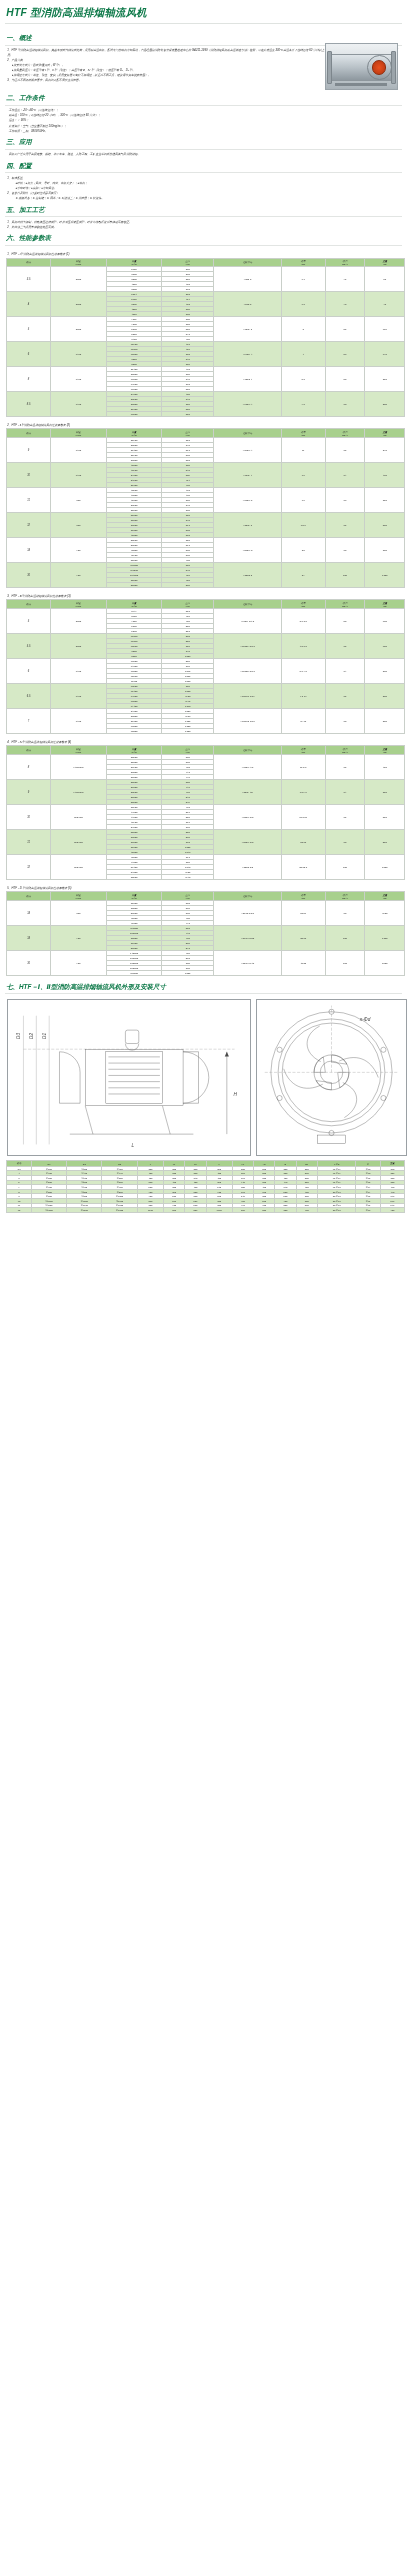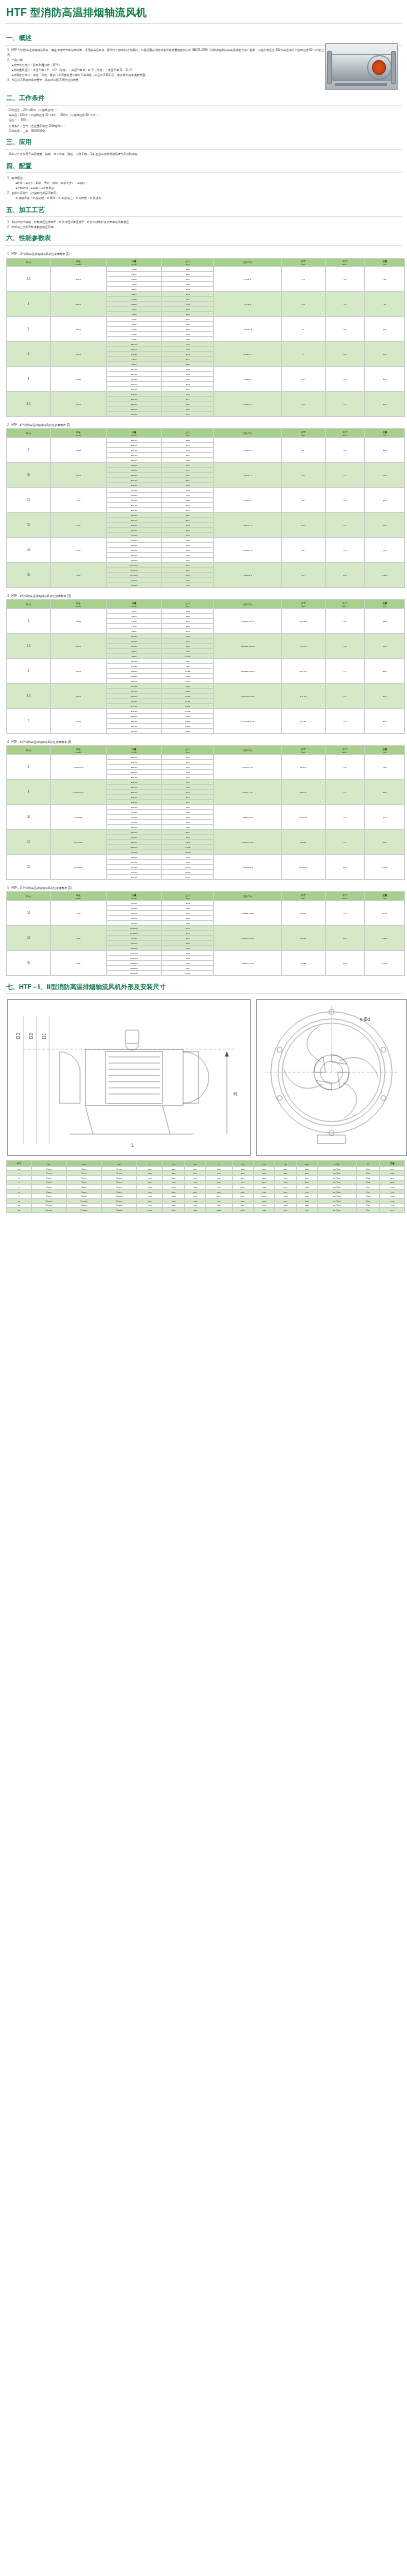--- a/index.html
+++ b/index.html
@@ -4,21 +4,21 @@
 <style>
   * { box-sizing: border-box; }
   html, body { margin:0; padding:0; }
   body {
     width: 407px;
     background: #ffffff;
     font-family: "Liberation Sans", "DejaVu Sans", sans-serif;
     color: #333;
     -webkit-font-smoothing: antialiased;
   }
-  .page { width: 407px; padding: 0 4.1px 7.2px 4.1px; }
+  .page { width: 407px; padding: 0 4.1px 7.2px 4.1px; font-style: italic; }
 
   .doc-title {
     color: #0f7a4a;
     font-size: 10.3px;
     font-weight: bold;
     letter-spacing: 0.3px;
     padding: 6.2px 2.1px 3.1px 2.1px;
   }
   .title-rule { border-bottom: 0.5px solid #dfe3e0; margin: 0 1px 5.2px 1px; }
 

